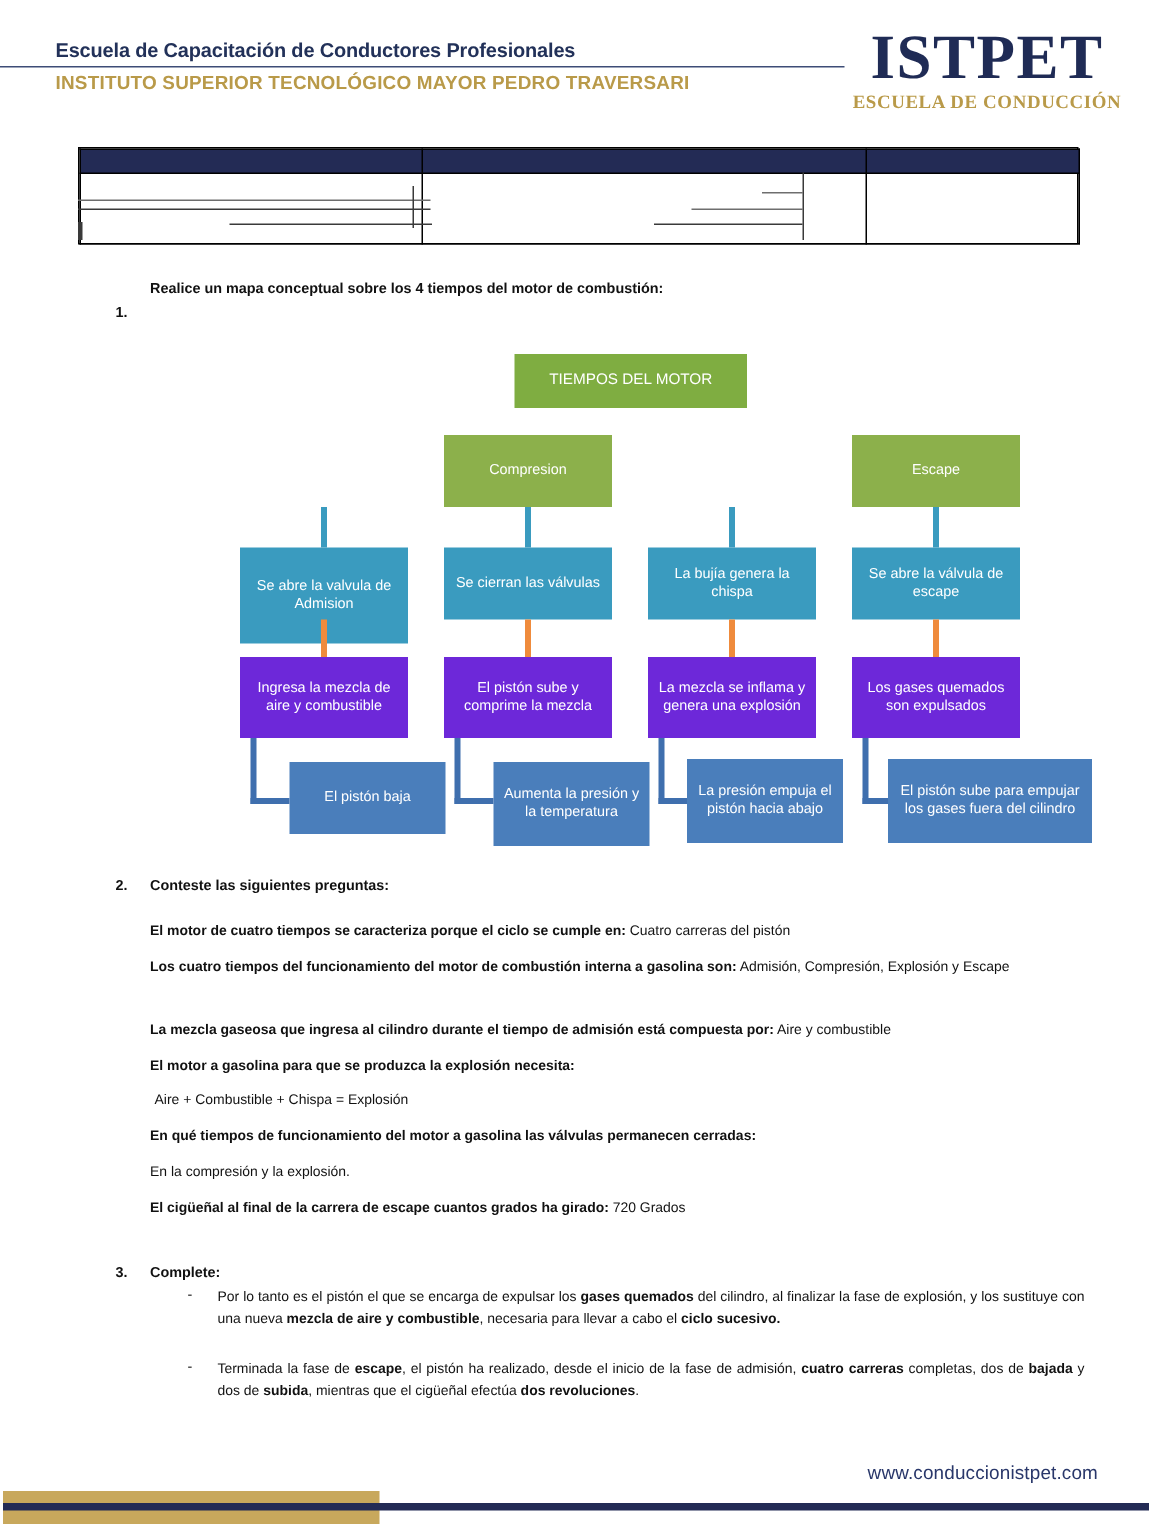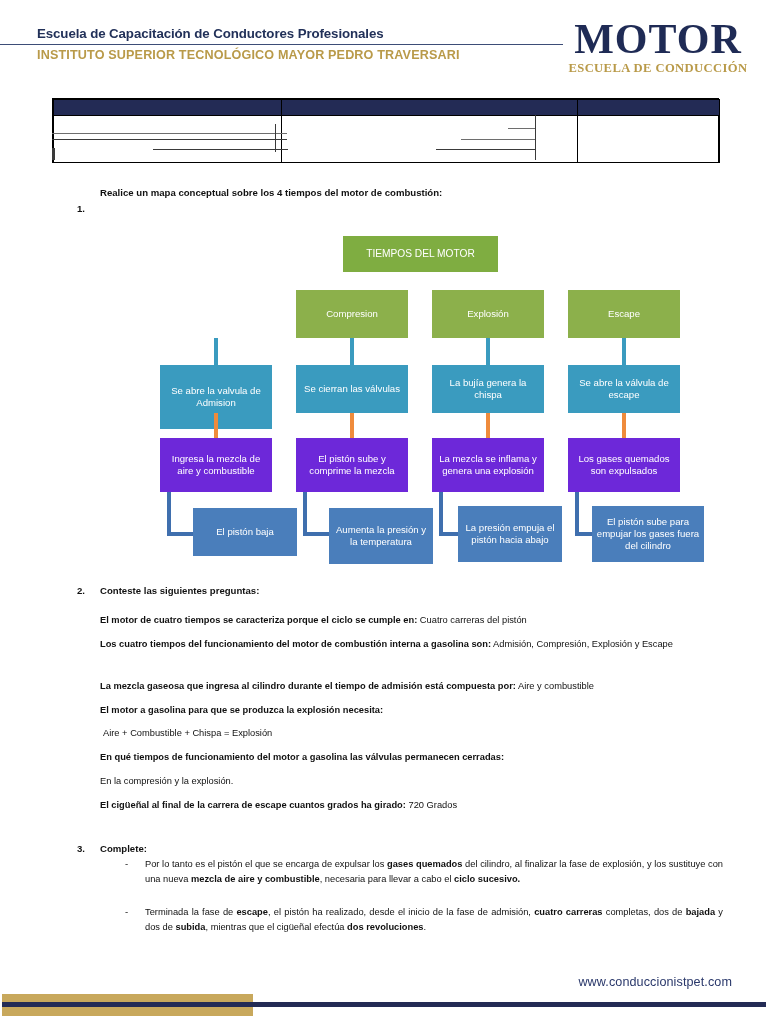--- a/index.html
+++ b/index.html
@@ -183,21 +183,21 @@
   }
 </style>
 </head>
 <body>
 
 <div id="header">
   <div class="hdr-rule"></div>
   <div class="hdr-line1">Escuela de Capacitación de Conductores Profesionales</div>
   <div class="hdr-line2">INSTITUTO SUPERIOR TECNOLÓGICO MAYOR PEDRO TRAVERSARI</div>
   <div class="logo-wrap">
-    <div class="logo-main">MOTOR</div>
+    <div class="logo-main">ISTPET</div>
     <div class="logo-sub">ESCUELA DE CONDUCCIÓN</div>
   </div>
 </div>
 
 <div id="data-table">
   <table>
     <tbody>
         <tr class="tbl-head">
       <td class="col-a"></td>
       <td class="col-b"></td>
@@ -241,37 +241,36 @@
 
   <div class="node n-green" style="left:296px; top:62px; width:112px; height:48px;">Compresion</div>
   <div class="conn conn-teal" style="left:350px; top:110px; width:4px; height:27px;"></div>
   <div class="node n-teal" style="left:296px; top:137px; width:112px; height:48px;">Se cierran las válvulas</div>
   <div class="conn conn-orange" style="left:350px; top:185px; width:4px; height:25px;"></div>
   <div class="node n-orange" style="left:296px; top:210px; width:112px; height:54px;">El pistón sube y comprime la mezcla</div>
   <div class="conn conn-blue" style="left:303px; top:264px; width:4px; height:44px;"></div>
   <div class="conn conn-blue" style="left:303px; top:304px; width:26px; height:4px;"></div>
   <div class="node n-blue" style="left:329px; top:280px; width:104px; height:56px;">Aumenta la presión y la temperatura</div>
 
-  <div class="node n-green" style="left:432px; top:62px; width:112px; height:48px;">Explosión</div>
   <div class="conn conn-teal" style="left:486px; top:110px; width:4px; height:27px;"></div>
   <div class="node n-teal" style="left:432px; top:137px; width:112px; height:48px;">La bujía genera la chispa</div>
   <div class="conn conn-orange" style="left:486px; top:185px; width:4px; height:25px;"></div>
   <div class="node n-orange" style="left:432px; top:210px; width:112px; height:54px;">La mezcla se inflama y genera una explosión</div>
   <div class="conn conn-blue" style="left:439px; top:264px; width:4px; height:44px;"></div>
   <div class="conn conn-blue" style="left:439px; top:304px; width:26px; height:4px;"></div>
   <div class="node n-blue" style="left:458px; top:278px; width:104px; height:56px;">La presión empuja el pistón hacia abajo</div>
 
   <div class="node n-green" style="left:568px; top:62px; width:112px; height:48px;">Escape</div>
   <div class="conn conn-teal" style="left:622px; top:110px; width:4px; height:27px;"></div>
   <div class="node n-teal" style="left:568px; top:137px; width:112px; height:48px;">Se abre la válvula de escape</div>
   <div class="conn conn-orange" style="left:622px; top:185px; width:4px; height:25px;"></div>
   <div class="node n-orange" style="left:568px; top:210px; width:112px; height:54px;">Los gases quemados son expulsados</div>
   <div class="conn conn-blue" style="left:575px; top:264px; width:4px; height:44px;"></div>
   <div class="conn conn-blue" style="left:575px; top:304px; width:24px; height:4px;"></div>
-  <div class="node n-blue" style="left:592px; top:278px; width:112px; height:56px;">El pistón sube para empujar los gases fuera del cilindro</div>
+  <div class="node n-blue" style="left:592px; top:278px; width:136px; height:56px;">El pistón sube para empujar los gases fuera del cilindro</div>
 </div>
 
 <div class="q-block">
   <div class="q-num" style="left:77px; top:585px;">2.</div>
   <div class="q-title" style="left:100px; top:585px;">Conteste las siguientes preguntas:</div>
 
   <div class="para" style="left:100px; top:613px; width:625px;">
     <b>El motor de cuatro tiempos se caracteriza porque el ciclo se cumple en:</b>
     <span>Cuatro carreras del pistón</span>
   </div>

